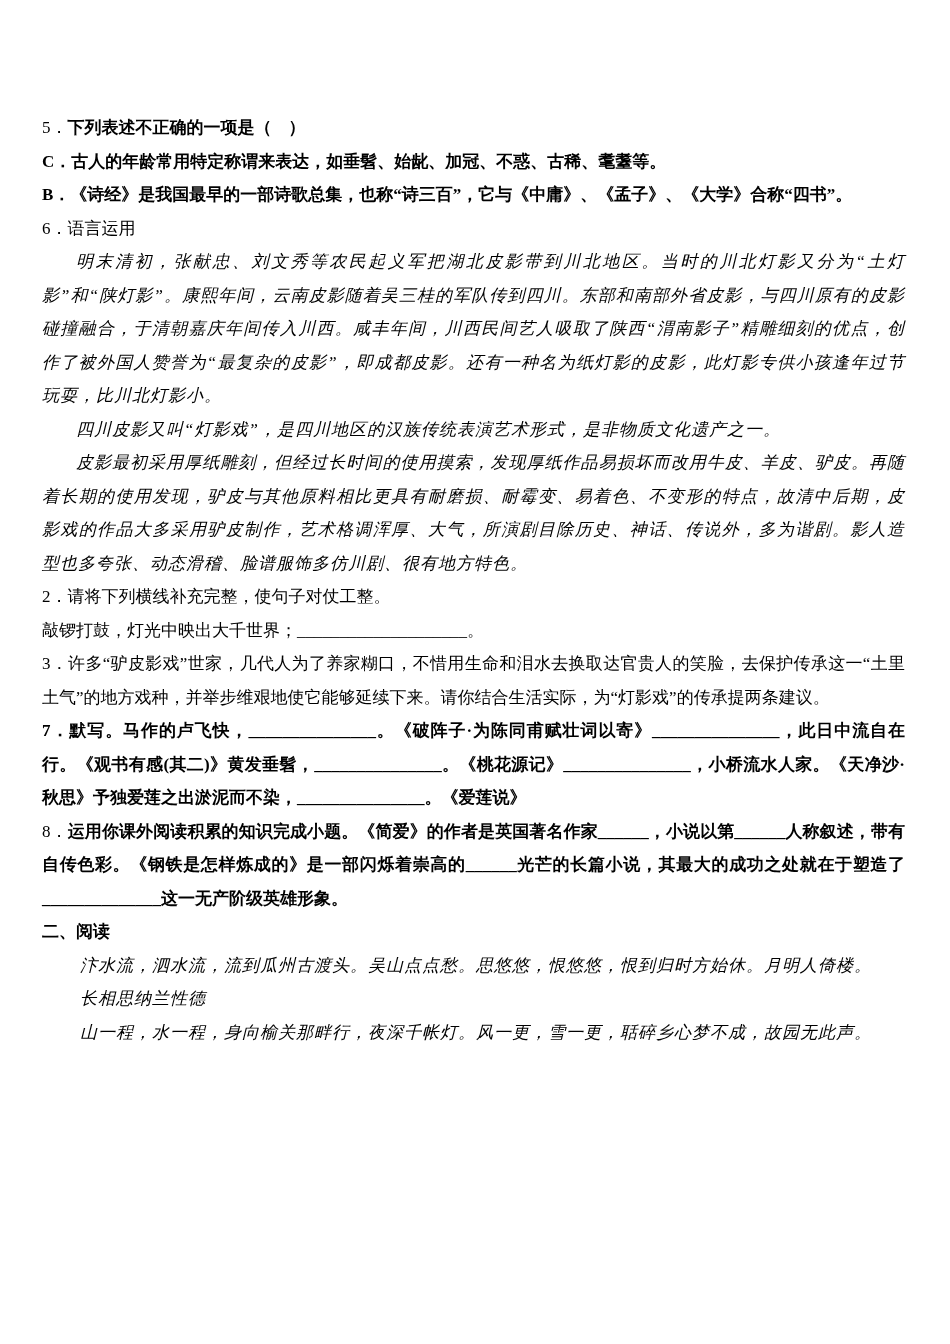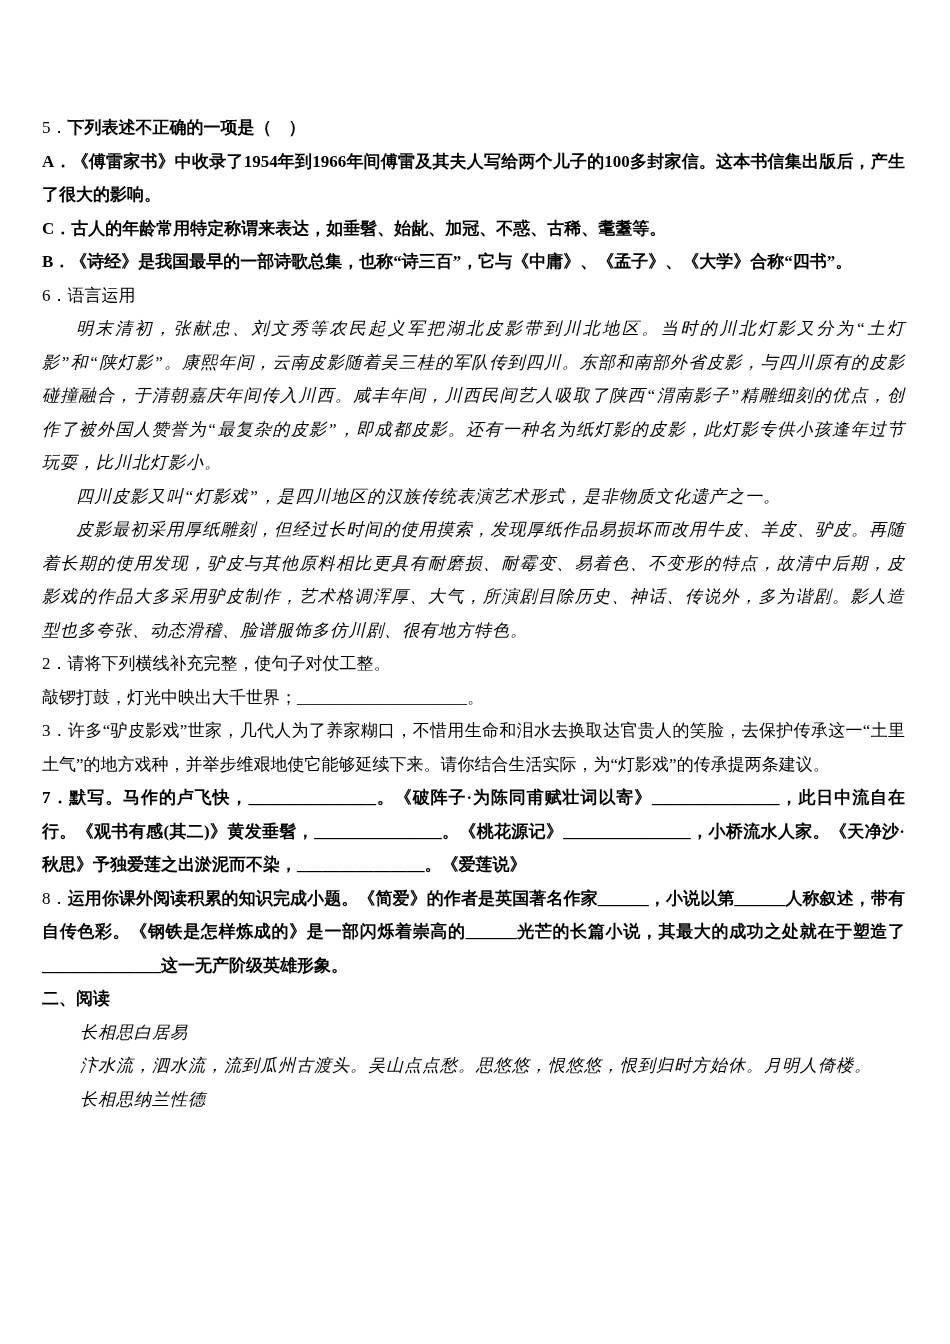--- a/index.html
+++ b/index.html
@@ -36,21 +36,20 @@
   .poem-block { padding-left: 38px; }
   .poem-block p.line { text-align: left; }
 </style>
 </head>
 <body>
 
 <div class="page">
 
   <p class="line"><span class="num">5．</span><span class="bold">下列表述不正确的一项是（　）</span></p>
 
-  <p class="line bold">A．《傅雷家书》中收录了1954年到1966年间傅雷及其夫人写给两个儿子的100多封家信。这本书信集出版后，产生了很大的影响。</p>
   <p class="line bold">C．古人的年龄常用特定称谓来表达，如垂髫、始龀、加冠、不惑、古稀、耄耋等。</p>
   <p class="line bold">B．《诗经》是我国最早的一部诗歌总集，也称“诗三百”，它与《中庸》、《孟子》、《大学》合称“四书”。</p>
 
   <p class="line"><span class="num">6．</span><span>语言运用</span></p>
 
   <p class="line kai indent">明末清初，张献忠、刘文秀等农民起义军把湖北皮影带到川北地区。当时的川北灯影又分为“土灯影”和“陕灯影”。康熙年间，云南皮影随着吴三桂的军队传到四川。东部和南部外省皮影，与四川原有的皮影碰撞融合，于清朝嘉庆年间传入川西。咸丰年间，川西民间艺人吸取了陕西“渭南影子”精雕细刻的优点，创作了被外国人赞誉为“最复杂的皮影”，即成都皮影。还有一种名为纸灯影的皮影，此灯影专供小孩逢年过节玩耍，比川北灯影小。</p>
   <p class="line kai indent">四川皮影又叫“灯影戏”，是四川地区的汉族传统表演艺术形式，是非物质文化遗产之一。</p>
   <p class="line kai indent">皮影最初采用厚纸雕刻，但经过长时间的使用摸索，发现厚纸作品易损坏而改用牛皮、羊皮、驴皮。再随着长期的使用发现，驴皮与其他原料相比更具有耐磨损、耐霉变、易着色、不变形的特点，故清中后期，皮影戏的作品大多采用驴皮制作，艺术格调浑厚、大气，所演剧目除历史、神话、传说外，多为谐剧。影人造型也多夸张、动态滑稽、脸谱服饰多仿川剧、很有地方特色。</p>
 
   <p class="line">2．请将下列横线补充完整，使句子对仗工整。</p>
@@ -58,18 +57,18 @@
   <p class="line">3．许多“驴皮影戏”世家，几代人为了养家糊口，不惜用生命和泪水去换取达官贵人的笑脸，去保护传承这一“土里土气”的地方戏种，并举步维艰地使它能够延续下来。请你结合生活实际，为“灯影戏”的传承提两条建议。</p>
 
   <p class="line"><span class="bold">7．</span><span class="bold">默写。马作的卢飞快，_______________。《破阵子·为陈同甫赋壮词以寄》_______________，此日中流自在行。《观书有感(其二)》黄发垂髫，_______________。《桃花源记》_______________，小桥流水人家。《天净沙·秋思》予独爱莲之出淤泥而不染，_______________。《爱莲说》</span></p>
 
   <p class="line"><span class="num">8．</span><span class="bold">运用你课外阅读积累的知识完成小题。《简爱》的作者是英国著名作家______，小说以第______人称叙述，带有自传色彩。《钢铁是怎样炼成的》是一部闪烁着崇高的______光芒的长篇小说，其最大的成功之处就在于塑造了______________这一无产阶级英雄形象。</span></p>
 
   <p class="line bold">二、阅读</p>
 
 
   <div class="poem-block">
-    <p class="line kai">长相思白居易</p>
     <p class="line kai">汴水流，泗水流，流到瓜州古渡头。吴山点点愁。思悠悠，恨悠悠，恨到归时方始休。月明人倚楼。</p>
     <p class="line kai">长相思纳兰性德</p>
+    <p class="line kai">山一程，水一程，身向榆关那畔行，夜深千帐灯。风一更，雪一更，聒碎乡心梦不成，故园无此声。</p>
   </div>
 
 </div>
 
 </body></html>

